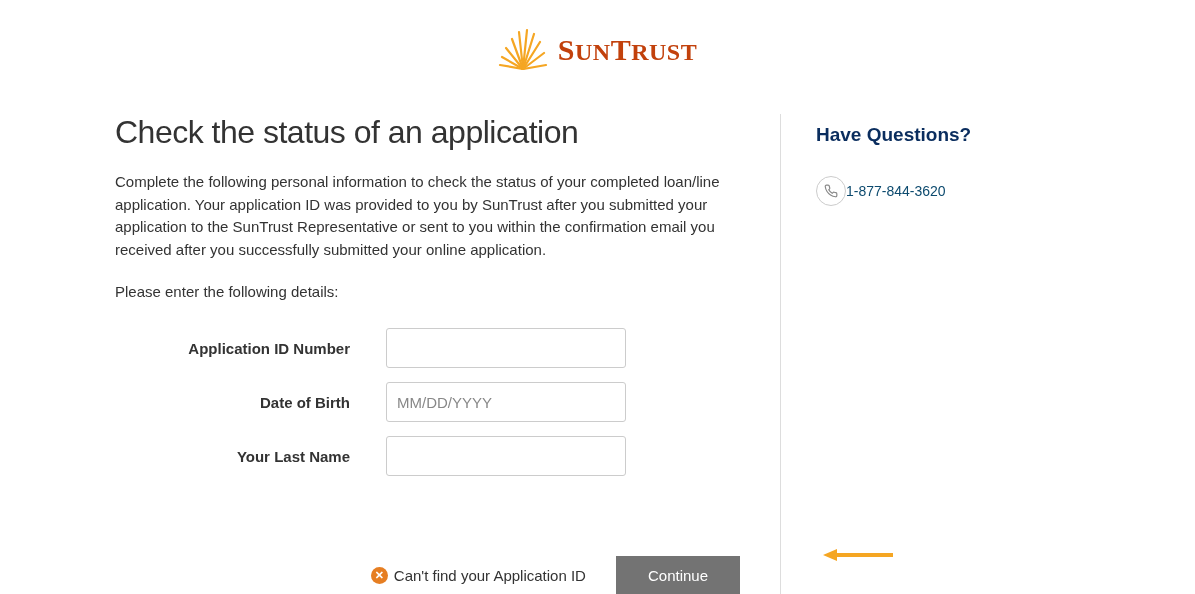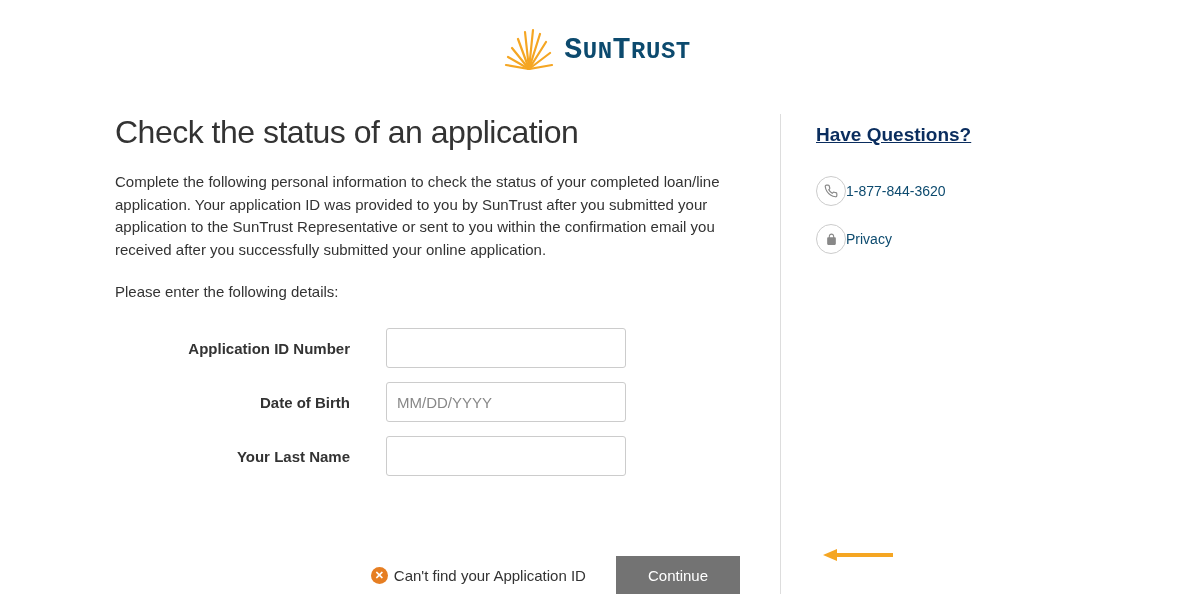--- a/index.html
+++ b/index.html
@@ -24,24 +24,24 @@
     .logo {
       display: flex;
       align-items: center;
       gap: 10px;
     }
     .logo-icon {
       width: 50px;
       height: 45px;
     }
     .logo-text {
-      font-family: Liberation Mono, monospace;
+      font-family: Liberation Serif, serif;
       font-size: 30px;
       font-weight: bold;
-      color: #0c4a6e;
+      color: #c2410c;
       letter-spacing: 0.5px;
     }
     .container {
       display: flex;
       padding: 20px 115px 0 115px;
     }
     .main-col {
       flex: 1;
       padding-right: 40px;
     }
@@ -131,21 +131,20 @@
       padding: 11px 32px;
       font-size: 15px;
       cursor: pointer;
       min-width: 120px;
     }
     .side-heading {
       color: #0a2d5e;
       font-size: 19px;
       font-weight: bold;
       margin-bottom: 30px;
-      text-decoration: underline;
     }
     .side-item {
       display: flex;
       align-items: center;
       margin-bottom: 18px;
       color: #0c4a6e;
       font-size: 14px;
     }
     .circle-icon {
       width: 30px;
@@ -223,27 +222,19 @@
   <div class="side-col">
     <h3 class="side-heading">Have Questions?</h3>
     <div class="side-item">
       <span class="circle-icon">
         <svg width="14" height="14" viewBox="0 0 24 24" fill="none" stroke="#888888" stroke-width="2">
           <path d="M22 16.92v3a2 2 0 0 1-2.18 2 19.79 19.79 0 0 1-8.63-3.07 19.5 19.5 0 0 1-6-6 19.79 19.79 0 0 1-3.07-8.67A2 2 0 0 1 4.11 2h3a2 2 0 0 1 2 1.72 12.84 12.84 0 0 0 .7 2.81 2 2 0 0 1-.45 2.11L8.09 9.91a16 16 0 0 0 6 6l1.27-1.27a2 2 0 0 1 2.11-.45 12.84 12.84 0 0 0 2.81.7A2 2 0 0 1 22 16.92z"></path>
         </svg>
       </span>
       <span>1-877-844-3620</span>
     </div>
-    <div class="side-item">
-      <span class="circle-icon">
-        <svg width="13" height="13" viewBox="0 0 24 24" fill="#888888">
-          <path d="M18 8h-1V6c0-2.76-2.24-5-5-5S7 3.24 7 6v2H6c-1.1 0-2 .9-2 2v10c0 1.1.9 2 2 2h12c1.1 0 2-.9 2-2V10c0-1.1-.9-2-2-2zM9 6c0-1.66 1.34-3 3-3s3 1.34 3 3v2H9V6z"></path>
-        </svg>
-      </span>
-      <span>Privacy</span>
-    </div>
   </div>
 </div>
 
 <svg class="arrow-annotation" viewBox="0 0 78 16">
   <line x1="10" y1="8" x2="70" y2="8" stroke="#f5a623" stroke-width="4"></line>
   <polygon points="0,8 14,2 14,14" fill="#f5a623"></polygon>
 </svg>
 
 </body></html>

